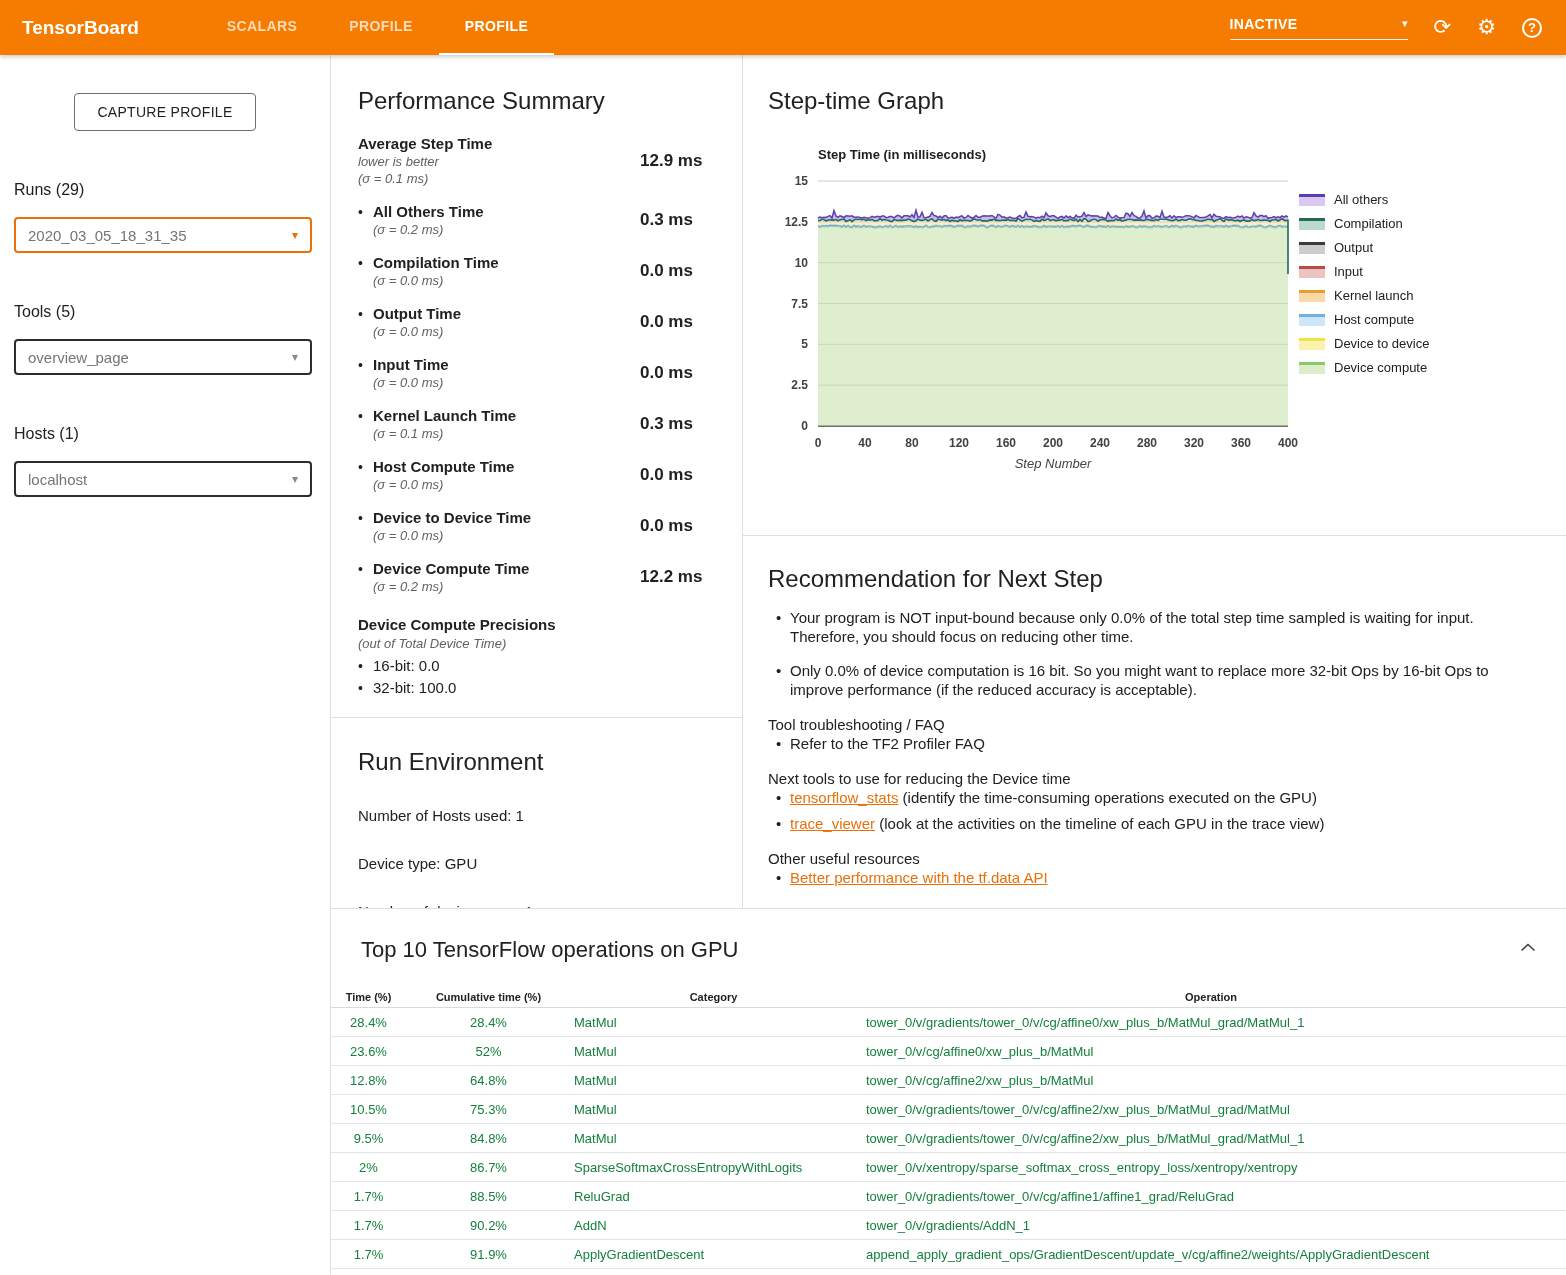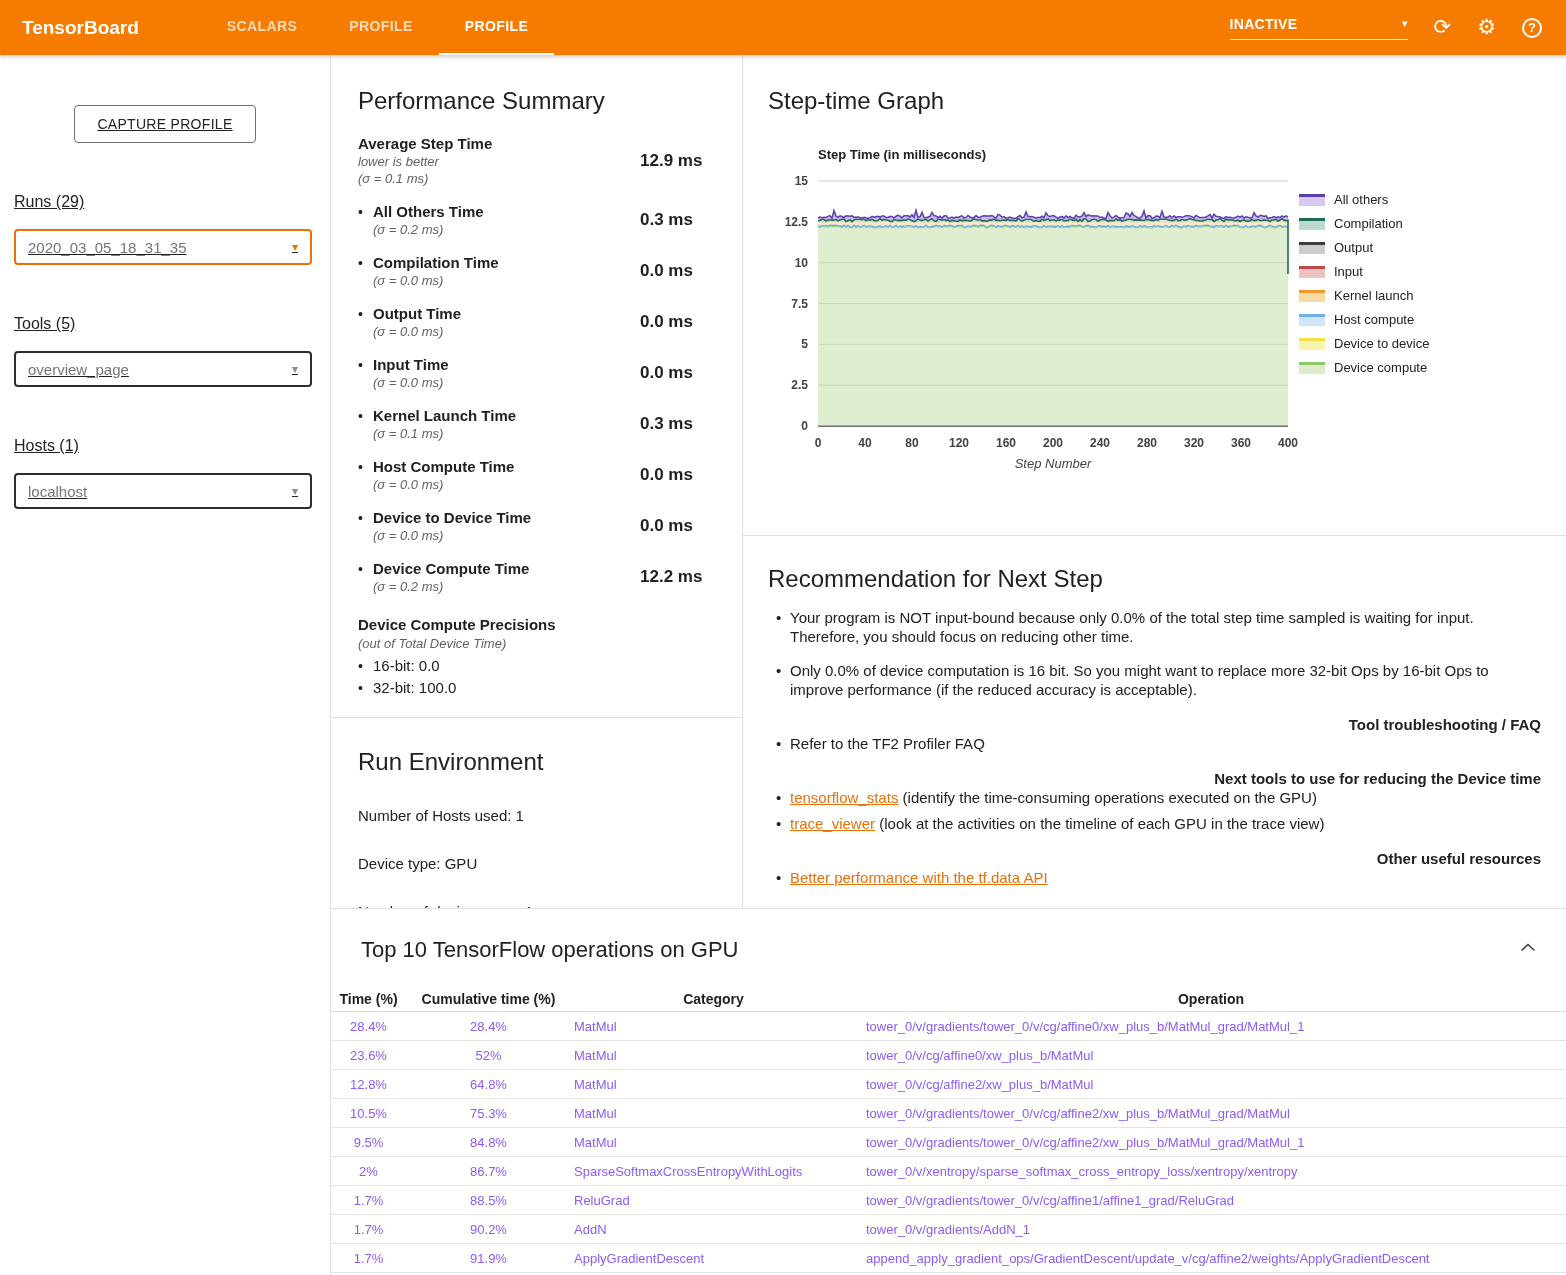--- a/index.html
+++ b/index.html
@@ -20,21 +20,21 @@
   .status-select .val { color:#fff; font-size:14px; font-weight:bold; letter-spacing:0.3px; }
   .status-select .caret { color:#fff; font-size:11px; }
   .hicon { color:#fff; font-size:21px; line-height:21px; cursor:pointer;
     font-family:"DejaVu Sans", sans-serif; }
   .help-circle { width:20px; height:20px; border:2px solid #fff; border-radius:50%;
     display:flex; align-items:center; justify-content:center;
     color:#fff; font-size:13px; font-weight:bold; cursor:pointer; }
 
   
   .content { display:flex; height:1220px; }
-  .sidebar { width:331px; border-right:1px solid #e0e0e0; flex:none; padding-top:32px;text-decoration:underline; }
+  .sidebar { width:331px; border-right:1px solid #e0e0e0; flex:none; padding-top:20px; }
   .main { flex:1; display:flex; flex-direction:column; }
   .row-top { display:flex; height:853px; }
   .col-perf { width:412px; flex:none; border-right:1px solid #e0e0e0; overflow:hidden; }
   .col-right { flex:1; position:relative; overflow:hidden; }
 
   
   .capture-btn { display:block; margin:18px auto 0; padding:10px 22px; background:#fff;
     border:1px solid #6f6f6f; border-radius:4px; font-size:14px; letter-spacing:0.3px;
     color:#212121; font-family:inherit; cursor:pointer; }
   .sb-group { margin:50px 18px 0 14px; }
@@ -82,32 +82,32 @@
   .sw-fill { height:9px; }
   .legend-label { font-size:13px; color:#212121; }
 
   
   .rec { padding:29px 25px 0; }
   .rec ul { list-style:none; margin-top:15px; padding-left:22px; max-width:752px; }
   .rec li { position:relative; font-size:15px; line-height:19px; margin-bottom:15px; color:#212121; }
   .rec li::before { content:"•"; position:absolute; left:-14px; color:#212121; }
   .rec ul.tight { margin-top:1px; }
   .rec ul.tight li { margin-bottom:7px; }
-  .rec-sub { font-size:15px; font-weight:bold; margin-top:17px;text-align:right; }
+  .rec-sub { font-size:15px; font-weight:normal; margin-top:17px; }
   a.olink { color:#e8710a; text-decoration:underline; cursor:pointer; }
 
   
   .ops { border-top:1px solid #e0e0e0; height:367px; overflow:hidden; }
   .ops-head { display:flex; align-items:flex-start; justify-content:space-between; padding:28px 30px 0; }
   .ops-title { font-size:22px; font-weight:400; color:#202124; }
   .collapse-btn { margin-top:6px; cursor:pointer; }
   table.ops-table { width:100%; border-collapse:collapse; margin-top:22px; }
-  .ops-table th { font-size:14px; font-weight:bold; color:#212121; text-align:center;
+  .ops-table th { font-size:11px; font-weight:bold; color:#212121; text-align:center;
     padding:6px 0 4px; border-bottom:1px solid #dadada; }
-  .ops-table td { font-size:13px; color:#8b5cf6; height:29px; border-bottom:1px solid #e4e4e4; }
+  .ops-table td { font-size:13px; color:#15803d; height:29px; border-bottom:1px solid #e4e4e4; }
   .ops-table td.c { text-align:center; }
   .ops-table td.cat { padding-left:3px; }
   .ops-table td.op { padding-left:10px; }
 </style>
 </head>
 <body>
 
 <div class="app-header">
   <div class="brand">TensorBoard</div>
   <div class="tabs">

